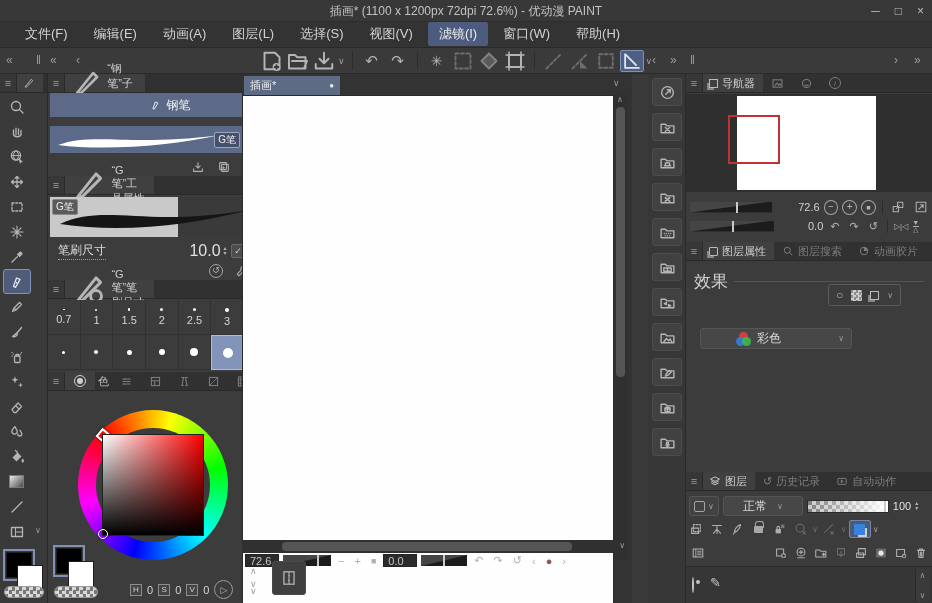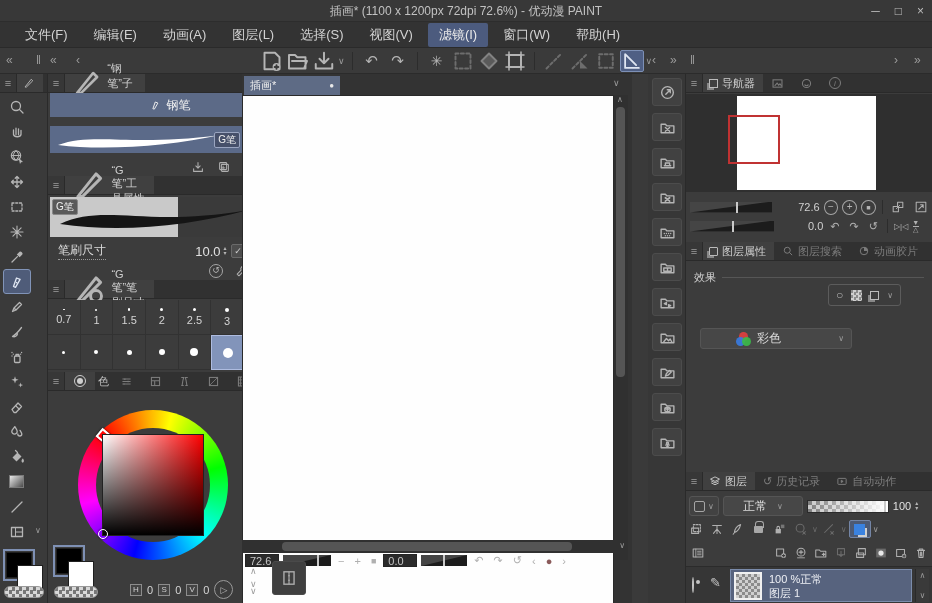--- a/index.html
+++ b/index.html
@@ -6,21 +6,21 @@
   html,body { width:932px; height:603px; }
   body { position:relative; background:#3a3a3a; font-family:"Liberation Sans","DejaVu Sans",sans-serif; color:#c8c8c8; overflow:hidden; font-size:12px; }
   .abs { position:absolute; }
   .flex { display:flex; align-items:center; }
   .ctr { display:flex; align-items:center; justify-content:center; }
 
   
   .titlebar { left:0; top:0; width:932px; height:22px; background:#383838; border-bottom:1px solid #2d2d2d; }
   .title-text { width:100%; text-align:center; font-size:12px; color:#c2c2c2; line-height:22px; }
   .win-controls { position:absolute; right:8px; top:0; height:22px; display:flex; gap:15px; align-items:center; color:#bdbdbd; font-size:12px; }
-  .menubar { left:0; top:22px; width:932px; height:26px; background:#333333; border-bottom:1px solid #2a2a2a; display:flex; align-items:center; padding-left:14px; }
+  .menubar { left:0; top:22px; width:932px; height:26px; background:#333333; border-bottom:1px solid #2a2a2a; display:flex; align-items:flex-start; padding-left:14px; }
   .menu-item { padding:3px 11px; margin-right:4px; border-radius:2px; font-size:13px; color:#d2d2d2; }
   .menu-item.active { background:#4c5b7e; color:#eaeaea; }
   .cmdbar { left:0; top:48px; width:932px; height:26px; background:#3a3a3a; border-bottom:1px solid #2b2b2b; }
   .chev { color:#9b9b9b; font-size:12px; }
   .cmd-ico { width:24px; height:22px; }
   .cmd-ico svg, .ti svg, .mi svg { stroke:#b5b5b5; fill:none; stroke-width:1.3; stroke-linecap:round; stroke-linejoin:round; }
   .cmd-sep { width:1px; height:18px; background:#2c2c2c; margin:0 5px; }
   .cmd-sel { background:#4f5f84; border:1px solid #7d90b6; border-radius:2px; }
 
   
@@ -87,21 +87,21 @@
   .matbtn svg { width:17px; height:17px; }
 
   
   .rpanel { left:686px; top:74px; width:246px; height:529px; background:#3c3c3c; }
   .nav-thumb-area { position:absolute; left:0; top:20px; width:246px; height:98px; background:#2f2f2f; }
   .nav-page { position:absolute; left:51px; top:2px; width:139px; height:94px; background:#fff; }
   .nav-view { position:absolute; left:42px; top:21px; width:52px; height:49px; border:2px solid #c03232; }
   .cbtn { width:15px; height:15px; border:1.2px solid #a5a5a5; border-radius:50%; color:#b5b5b5; font-size:10px; display:flex; align-items:center; justify-content:center; line-height:1; }
   .navrow { position:absolute; left:4px; width:240px; height:18px; display:flex; align-items:center; gap:4px; font-size:11px; color:#d0d0d0; }
   .sep-v { width:1px; height:14px; background:#2c2c2c; margin:0 2px; }
-  .seclabel { position:absolute; left:8px; color:#cfcfcf; font-size:11px; display:flex; align-items:center; gap:6px; width:230px;justify-content:center; }
+  .seclabel { position:absolute; left:8px; color:#cfcfcf; font-size:17px; display:flex; align-items:center; gap:6px; width:230px;justify-content:center; }
   .seclabel::after { content:""; flex:1; height:1px; background:#565656; }
   .fxbox { position:absolute; border:1px solid #5c5c5c; border-radius:3px; display:flex; align-items:center; gap:8px; padding:0 7px; height:22px; color:#b5b5b5; }
   .dropdown { position:absolute; background:#474747; border:1px solid #555; border-radius:3px; display:flex; align-items:center; font-size:12px; color:#dcdcdc; }
   .tri-rgb { position:relative; width:15px; height:14px; }
   .tri-rgb i { position:absolute; width:9px; height:9px; border-radius:50%; opacity:.92; }
   .minisq { width:11px; height:11px; border:1.2px solid #a5a5a5; border-radius:2px; }
   .layercolor { width:11px; height:11px; background:#3a82e0; box-shadow:3px 3px 0 -1px #cfcfcf; }
   .lrow-ico { width:19px; height:17px; display:flex; align-items:center; justify-content:center; }
   .lrow-ico svg { width:14px; height:14px; stroke:#b0b0b0; fill:none; stroke-width:1.2; stroke-linecap:round; stroke-linejoin:round; }
   .dim svg { stroke:#6b6b6b; } .dim { color:#6b6b6b; }
@@ -392,21 +392,21 @@
   <div class="abs" style="left:2px;top:21px;width:206px;height:40px;background:#3a3a3a;">
     <div class="abs" style="left:0;top:0;width:128px;height:40px;background:#c9c9c9;"></div>
     <svg viewBox="0 0 206 40" style="position:absolute;inset:0;">
         <path d="M10 27 C55 6 95 31 198 13 C140 29 70 36 10 27 z" fill="#151515"></path>
       </svg>
     <span class="chip" style="position:absolute;left:2px;top:2px;background:#5a5a5a;border-color:#888;">G笔</span>
     <span class="abs" style="right:5px;top:22px;"><span class="lock" style="background:#8f8f8f;"></span></span>
   </div>
   <div class="abs flex" style="left:10px;top:66px;width:196px;height:18px;">
     <span style="font-size:12px;color:#dcdcdc;border-bottom:1px dotted #9a9a9a;">笔刷尺寸</span>
-    <span style="margin-left:auto;font-size:13px;color:#e0e0e0;">10.0</span>
+    <span style="margin-left:auto;font-size:16px;color:#e0e0e0;">10.0</span>
     <span class="spin" style="margin-left:3px;">
         <span>▴</span>
         <span>▾</span>
       </span>
     <span class="ctr" style="width:15px;height:14px;background:#4d4d4d;border:1px solid #6a6a6a;border-radius:2px;margin-left:4px;font-size:9px;color:#cfcfcf;">✓</span>
     <span class="spin" style="margin-left:4px;color:#9a9a9a;">
         <span>∨</span>
         <span>∧</span>
       </span>
   </div>
@@ -908,25 +908,18 @@
           <svg viewBox="0 0 16 16">
             <path d="M4 5 h8 M6 5 V3.5 h4 V5 M5 5 l.7 8 h4.6 L11 5 M7.3 7 v4 M8.7 7 v4"></path>
           </svg>
         </span>
     </span>
   </div>
 
   <div class="abs" style="left:0;top:492px;width:246px;height:37px;background:#363636;border-top:1px solid #2b2b2b;">
     <span class="abs" style="left:6px;top:11px;"><span class="eye"></span></span>
     <span class="abs chev" style="left:24px;top:8px;font-size:13px;color:#c5c5c5;">✎</span>
-    <div class="layer-item" style="left:44px;top:2px;width:182px;height:33px;">
-      <span class="checker" style="width:28px;height:28px;margin-left:3px;border:2px solid #f0f0f0;background-size:6px 6px;"></span>
-      <span style="margin-left:7px;font-size:11px;color:#eef0f5;line-height:14px;">
-        <span style="display:block;">100 %正常</span>
-        <span style="display:block;">图层 1</span>
-      </span>
-    </div>
     <div class="scrollcol" style="left:229px;top:2px;height:33px;width:14px;background:#3a3a3a;">
       <span>∧</span>
       <span>∨</span>
     </div>
   </div>
 </div>
 
 </body></html>

